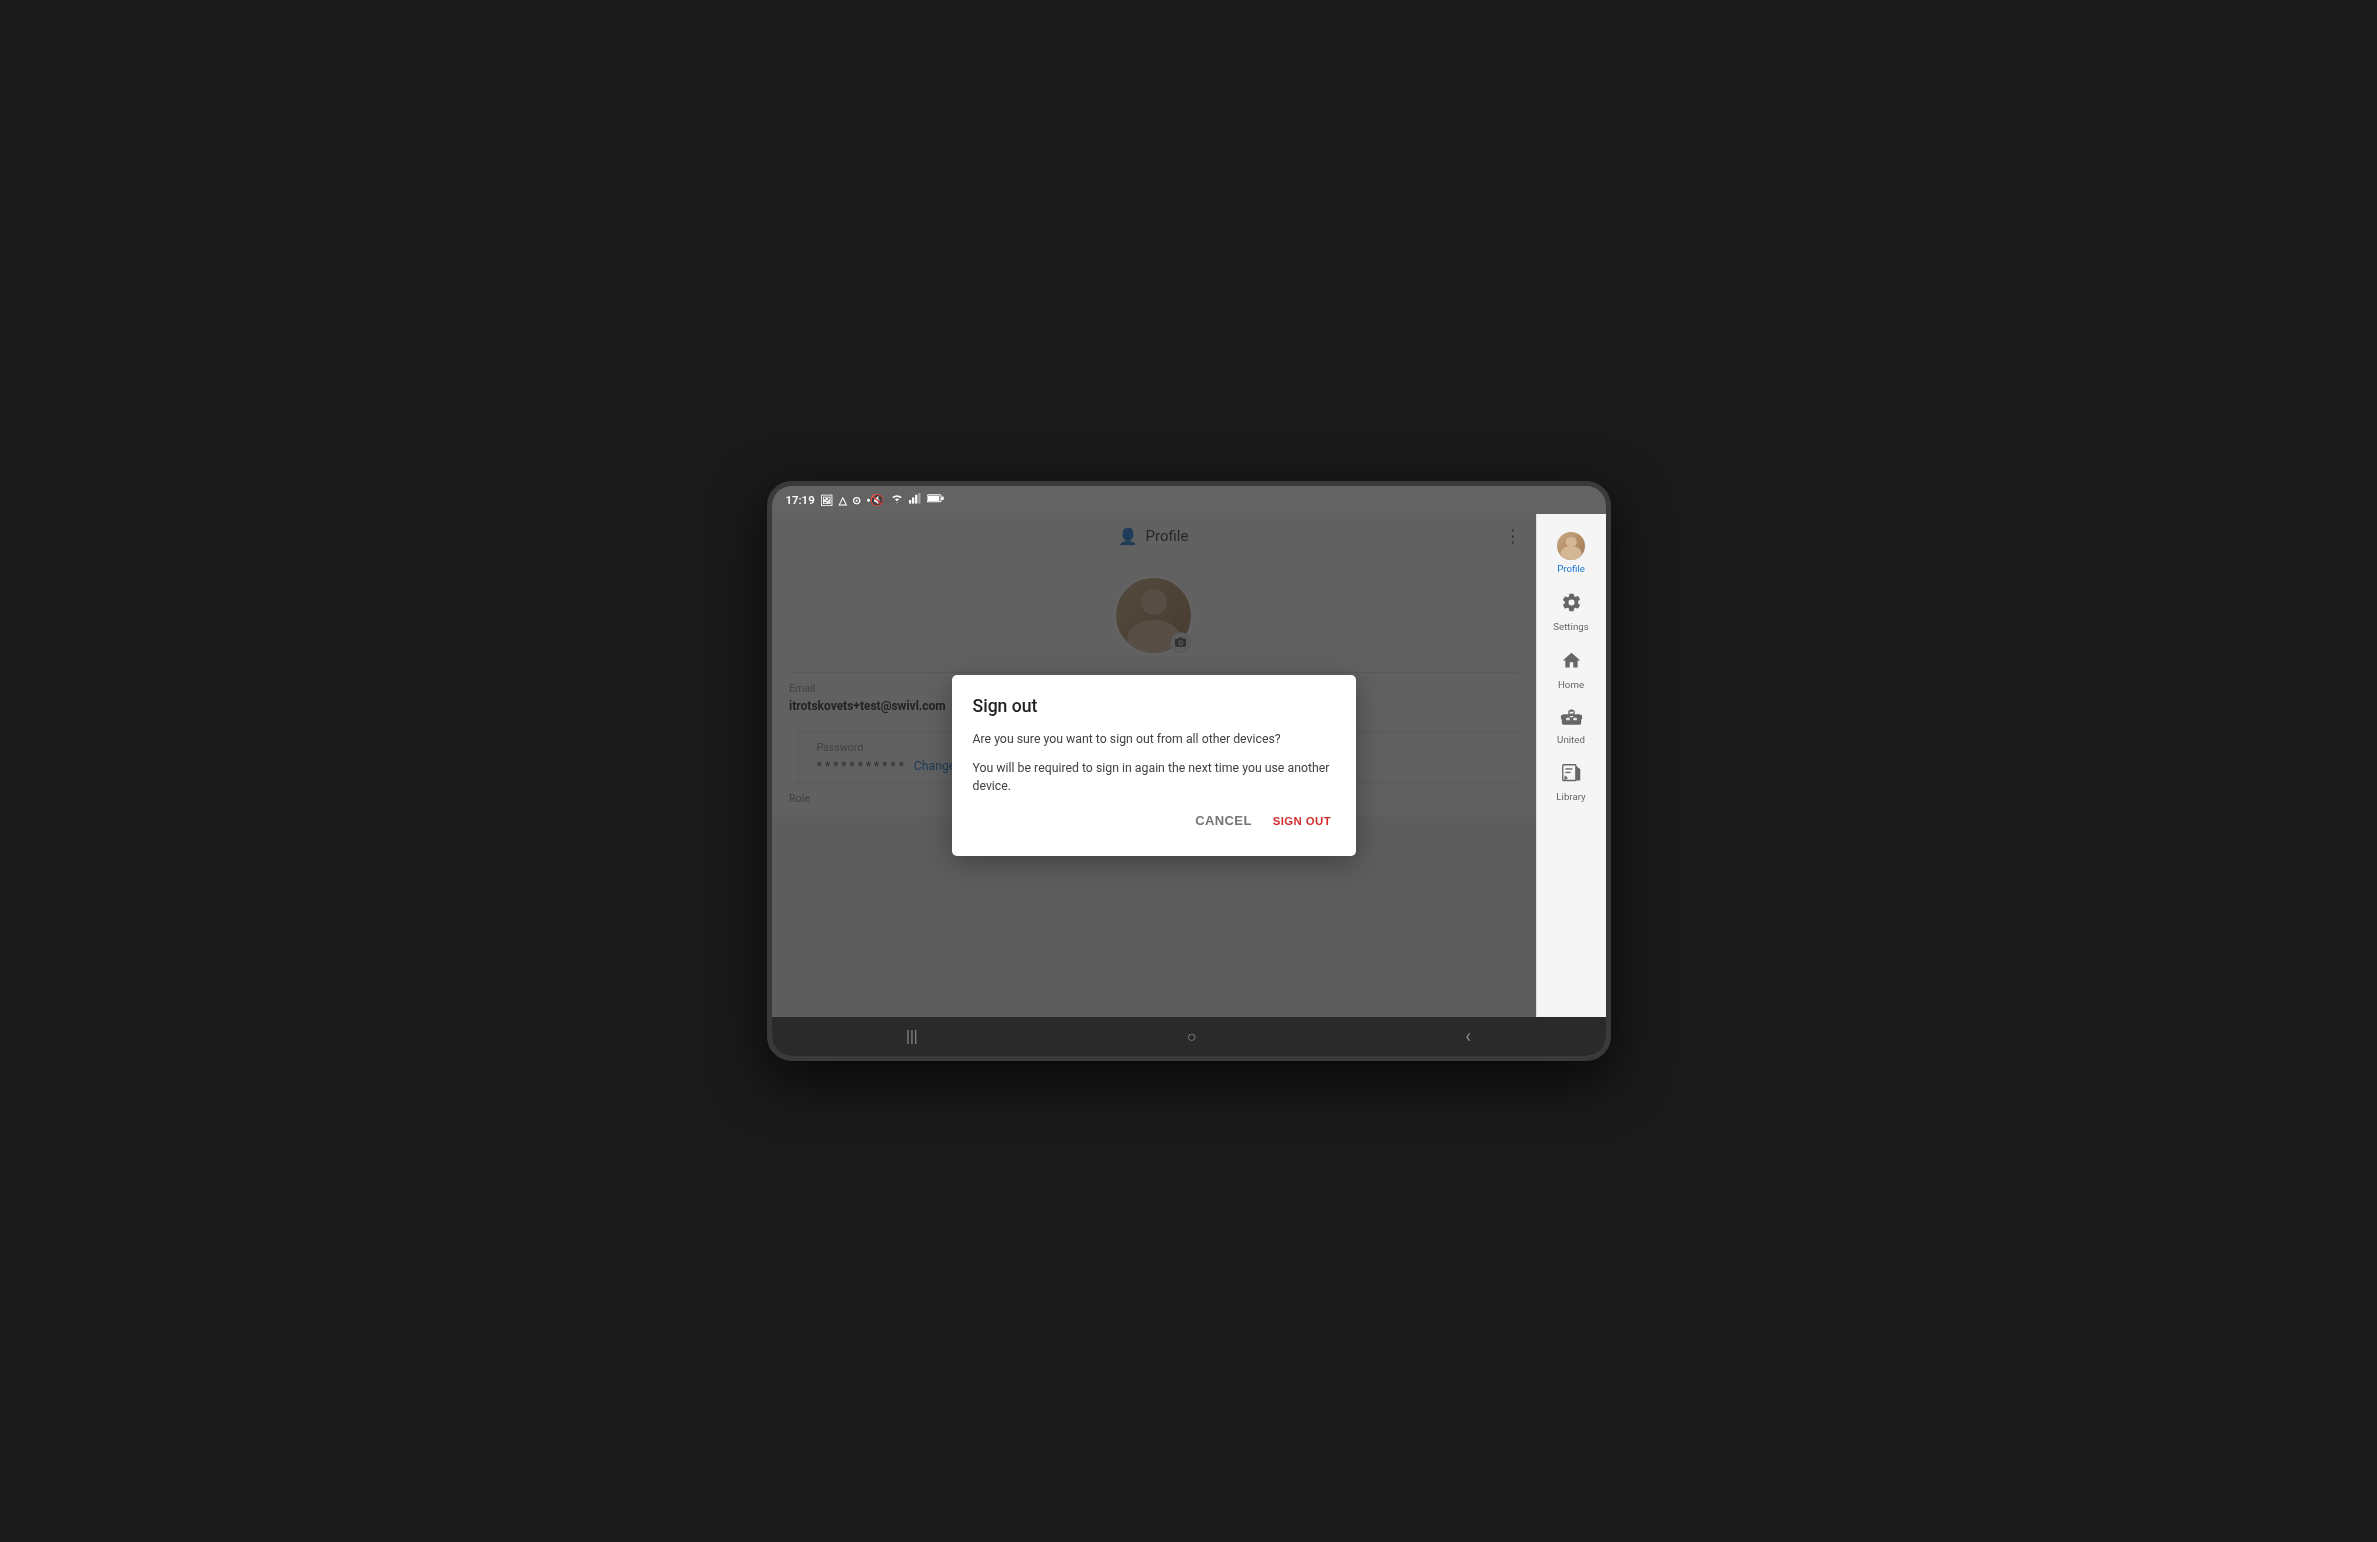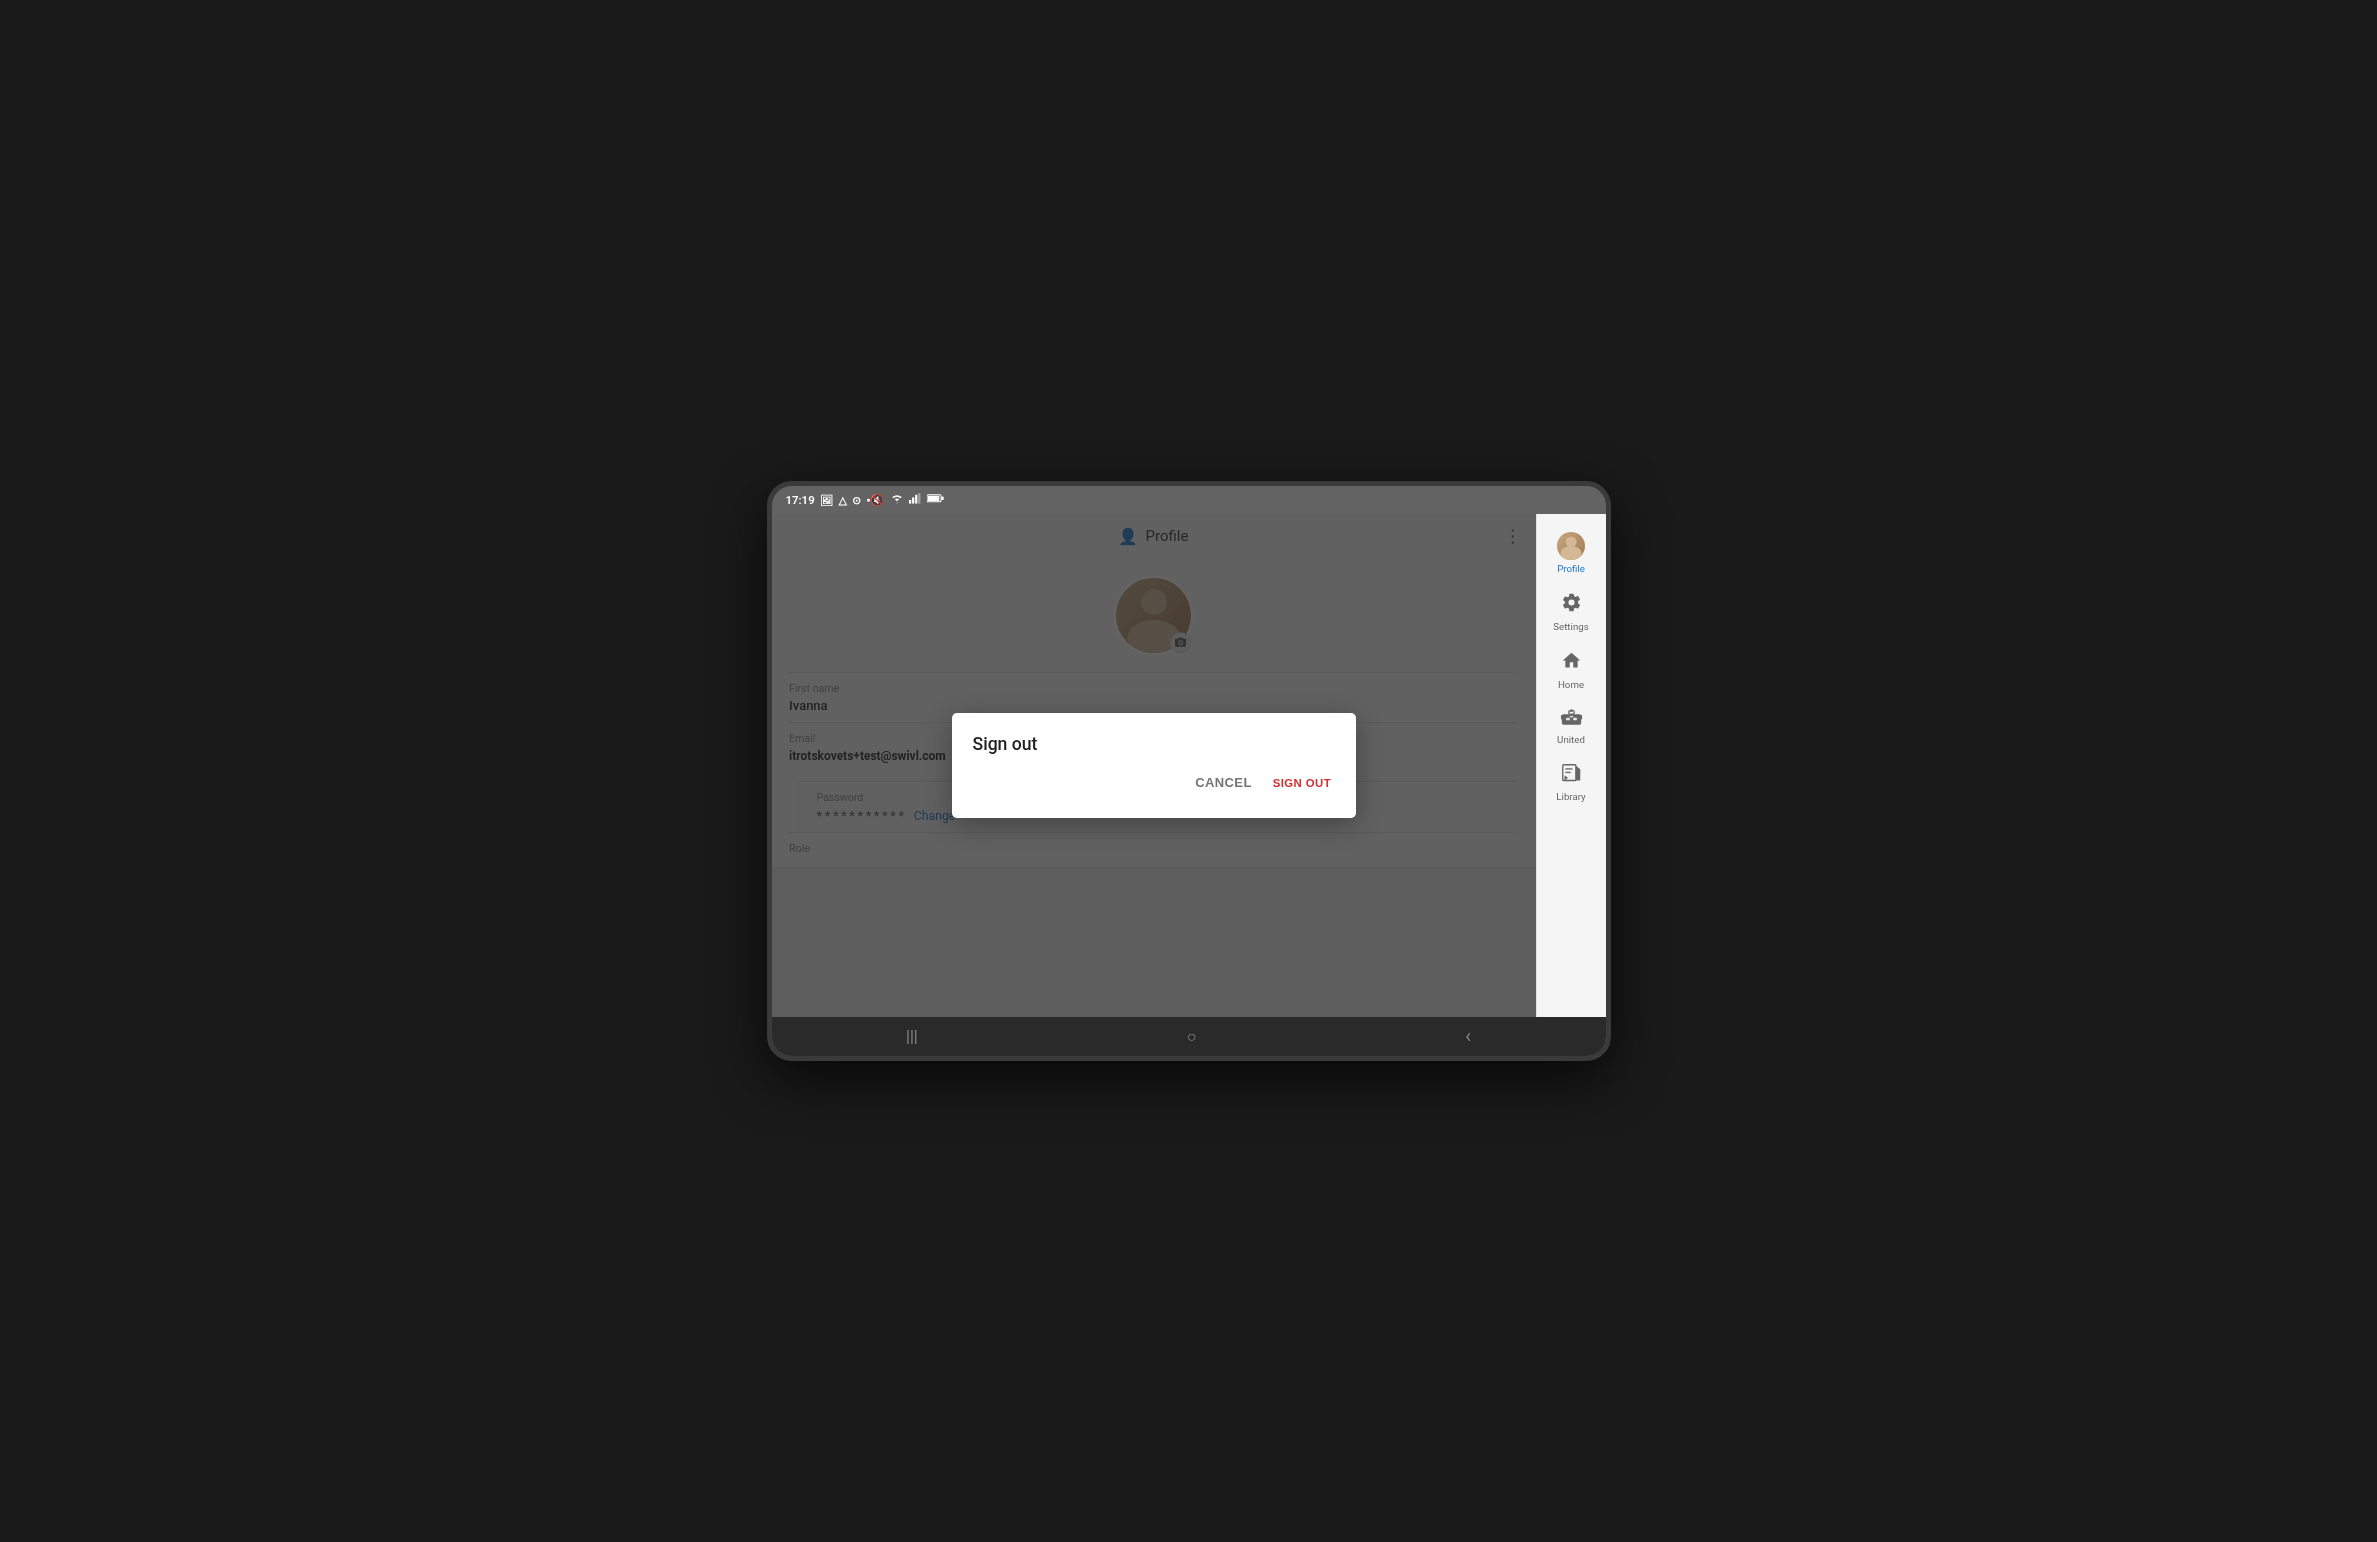--- a/index.html
+++ b/index.html
@@ -420,24 +420,20 @@
             <div class="camera-badge">
               <svg width="11.4" height="9.7" viewBox="0 0 13 11" fill="#555">
                 <path d="M4.5 0.5 L3.5 2 L1 2 C0.45 2 0 2.45 0 3 L0 10 C0 10.55 0.45 11 1 11 L12 11 C12.55 11 13 10.55 13 10 L13 3 C13 2.45 12.55 2 12 2 L9.5 2 L8.5 0.5 Z"></path>
                 <circle cx="6.5" cy="6.5" r="2.2" fill="none" stroke="#e8e8e8" stroke-width="1.2"></circle>
               </svg>
             </div>
           </div>
         </div>
 
         <div class="form-section">
-          <div class="form-field">
-            <div class="field-label">First name</div>
-            <div class="field-value">Ivanna</div>
-          </div>
           <div class="field-row">
             <div class="field-col">
               <div class="field-label">Email</div>
               <div style="display:flex;align-items:center;gap:7px;">
                 <span class="field-value" style="font-size:12px;font-weight:700;">itrotskovets+test@swivl.com</span>
                 <span class="field-action">Change</span>
               </div>
             </div>
             <div class="field-col">
               <div class="field-label">Password</div>
@@ -450,20 +446,24 @@
           <div class="form-field">
             <div class="field-label">Role</div>
           </div>
         </div>
 
         <div class="dim-layer"></div>
 
         <div class="dialog-overlay">
           <div class="dialog">
             <div class="dialog-title">Sign out</div>
+            <div class="dialog-body">
+              <p>Are you sure you want to sign out from all other devices?</p>
+              <p>You will be required to sign in again the next time you use another device.</p>
+            </div>
             <div class="dialog-actions">
               <button class="btn-cancel">CANCEL</button>
               <button class="btn-signout">SIGN OUT</button>
             </div>
           </div>
         </div>
 
       </div>
 
       <div class="right-sidebar">

